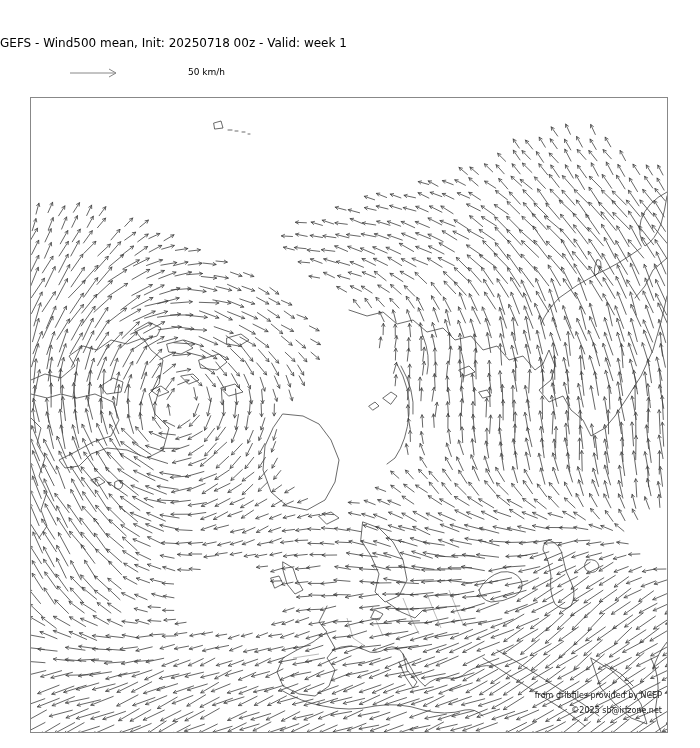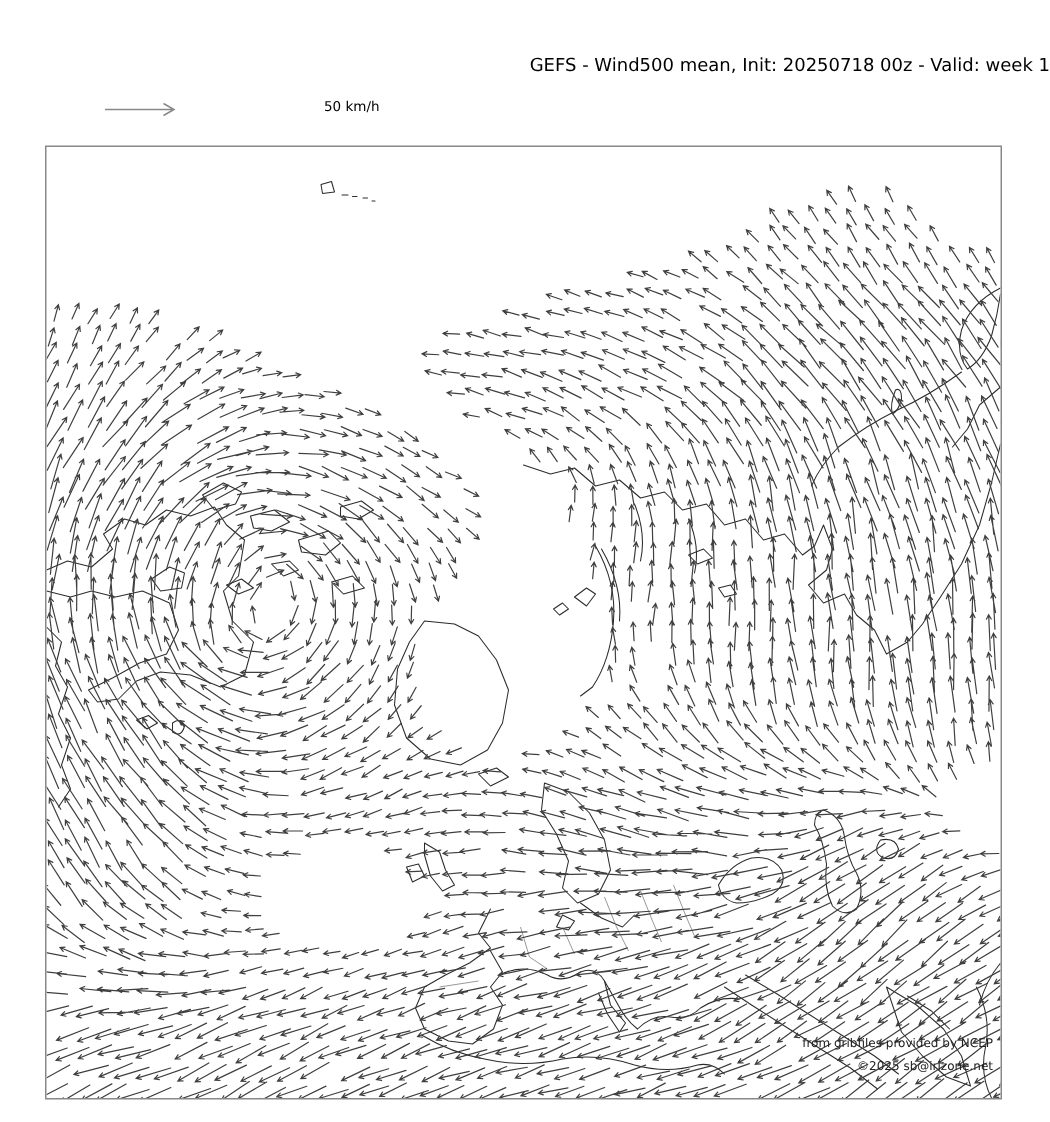--- a/index.html
+++ b/index.html
@@ -1,21 +1,21 @@
 <!DOCTYPE html>
 <html><head>
 <meta charset="utf-8">
 <style>
   html,body{margin:0;padding:0;background:#fff;}
   body{width:700px;height:748px;position:relative;overflow:hidden;
        font-family:"DejaVu Sans","Liberation Sans",sans-serif;}
-  .title{position:absolute;top:36px;left:0;width:700px;text-align:right;
+  .title{position:absolute;top:36px;left:0;width:700px;text-align:left;
          font-size:12px;color:#000;}
   .legend-arrow{position:absolute;left:68px;top:66px;}
-  .legend-label{position:absolute;left:216px;top:67px;font-size:9px;color:#000;}
+  .legend-label{position:absolute;left:188px;top:67px;font-size:9px;color:#000;}
   .map{position:absolute;left:30px;top:97px;width:636px;height:634px;
        border:1px solid #888;overflow:hidden;background:#fff;}
   .map svg{position:absolute;left:0;top:0;}
   .attr{position:absolute;right:5px;font-size:8px;color:#222;white-space:nowrap;}
   .attr.l1{bottom:32px;}
   .attr.l2{bottom:17px;}
 </style>
 </head>
 <body>
 

